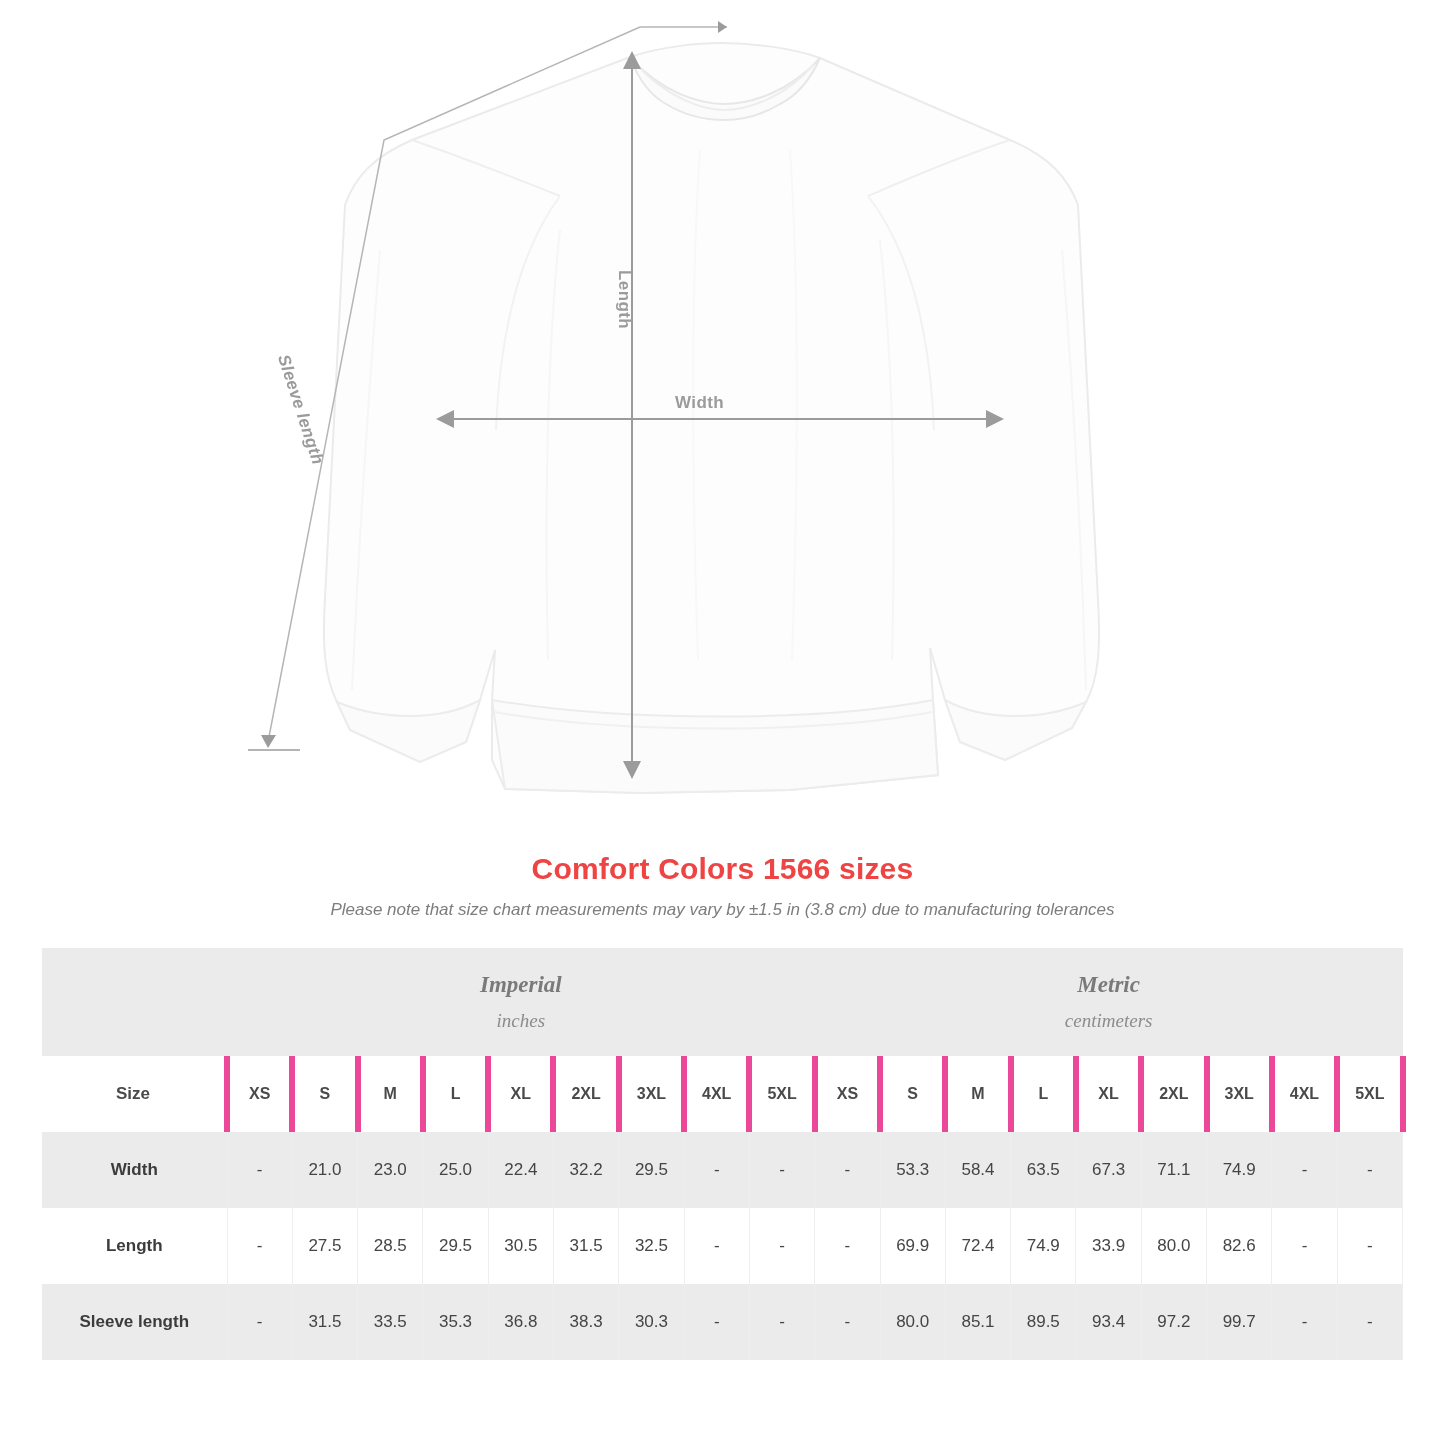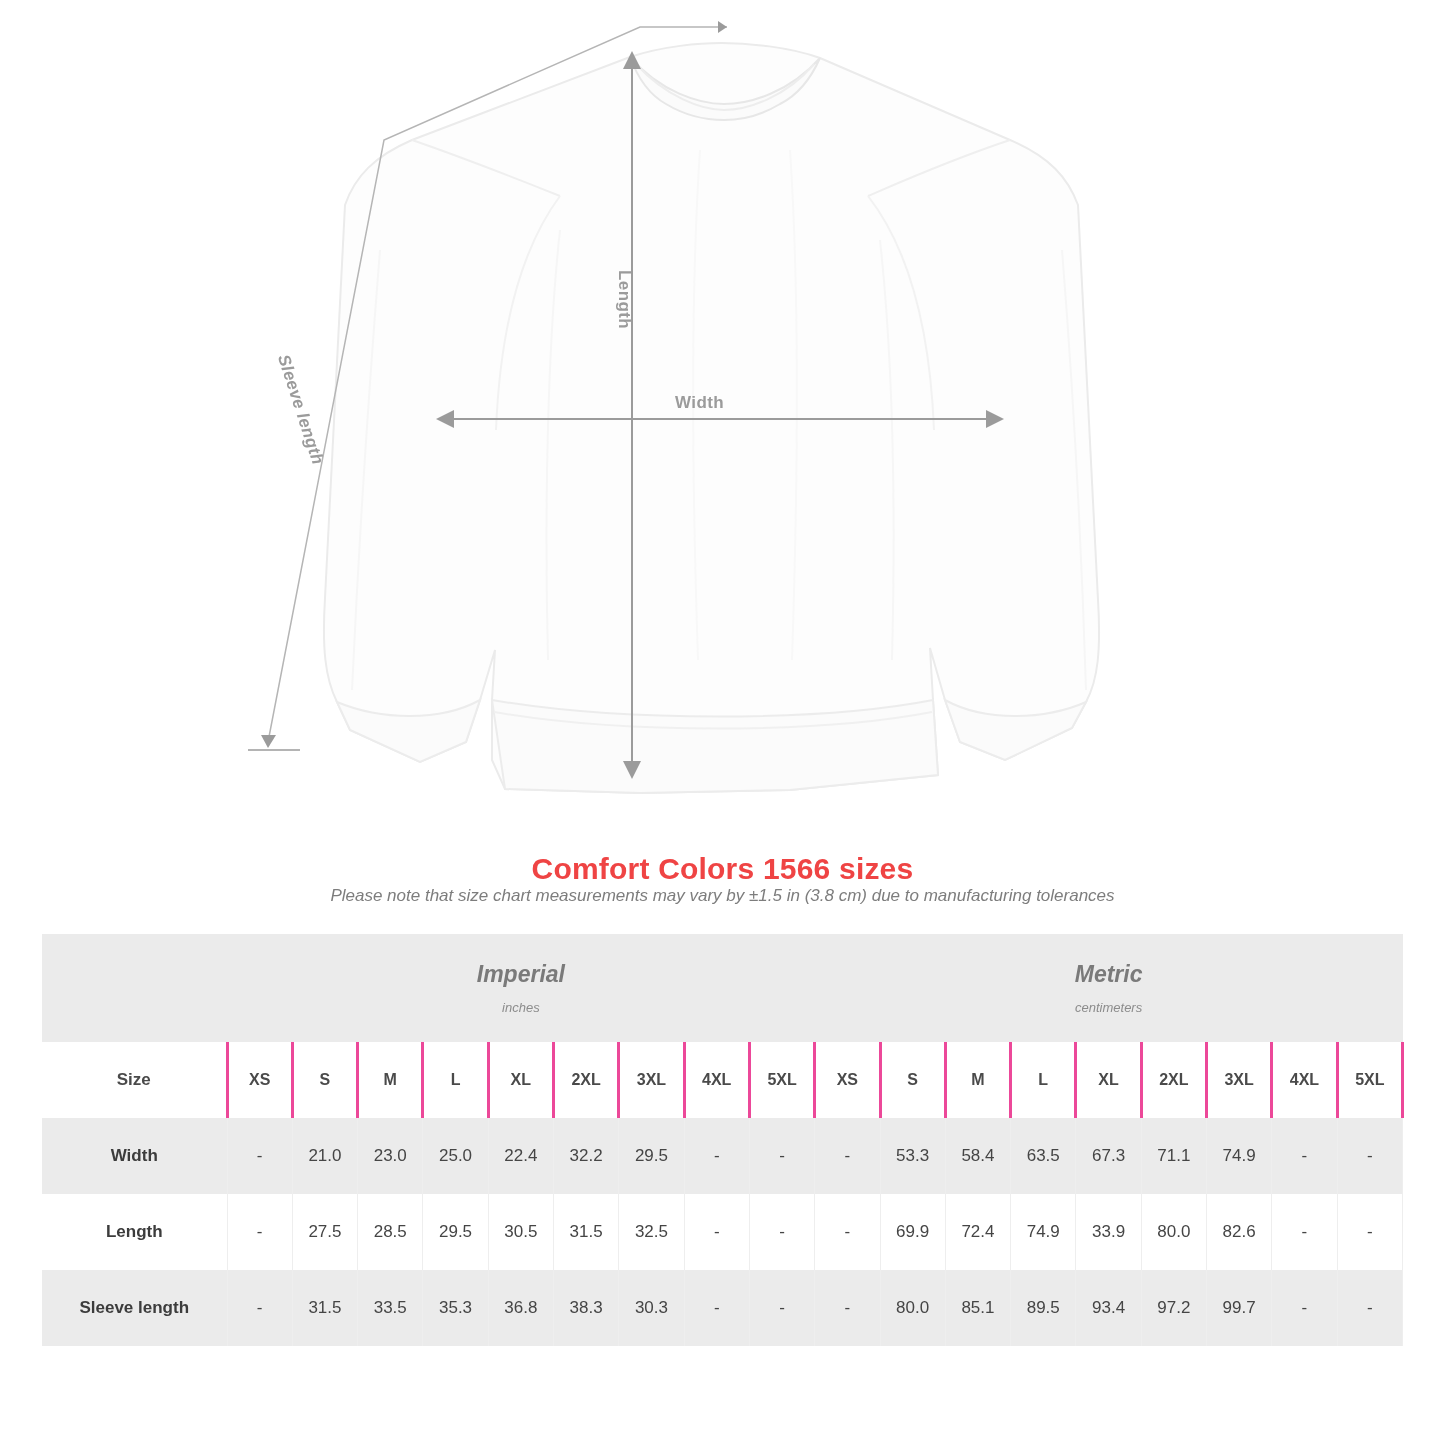--- a/index.html
+++ b/index.html
@@ -62,20 +62,21 @@
     text-align: center;
     margin-top: 22px;
   }
   .chart-title {
     font-size: 30px;
     font-weight: bold;
     color: #ef4444;
     letter-spacing: 0.2px;
   }
   .chart-subtitle {
+    margin-top: 14px;
     font-size: 17px;
     font-style: italic;
     color: #7d7d7d;
   }
 
   
   .table-wrap {
     margin: 28px 42px 0 42px;
   }
   table.size-table {
@@ -85,40 +86,41 @@
   }
   table.size-table td, table.size-table th {
     text-align: center;
     vertical-align: middle;
     font-weight: normal;
   }
   .unit-head td {
     background: #ebebeb;
     height: 108px;
     padding: 0;
+    font-family: Liberation Serif, serif;
   }
   .unit-name {
     font-size: 23px;
     font-style: italic;
     font-weight: bold;
     color: #7a7a7a;
   }
   .unit-sub {
-    font-size: 13px;
+    font-size: 19px;
     font-style: italic;
     color: #8c8c8c;
     margin-top: 12px;
   }
   tr.sizes-row td {
     height: 74px;
     font-size: 16px;
     font-weight: bold;
     color: #4a4a4a;
     background: #ffffff;
-    border-right: 3px solid #ec4899;
+    border-right: 6px solid #ec4899;
   }
   tr.sizes-row td.rowhead {
     font-size: 17px;
   }
   tr.data-row td {
     height: 74px;
     font-size: 17px;
     color: #454545;
     border-right: 1px solid #eeeeee;
   }

